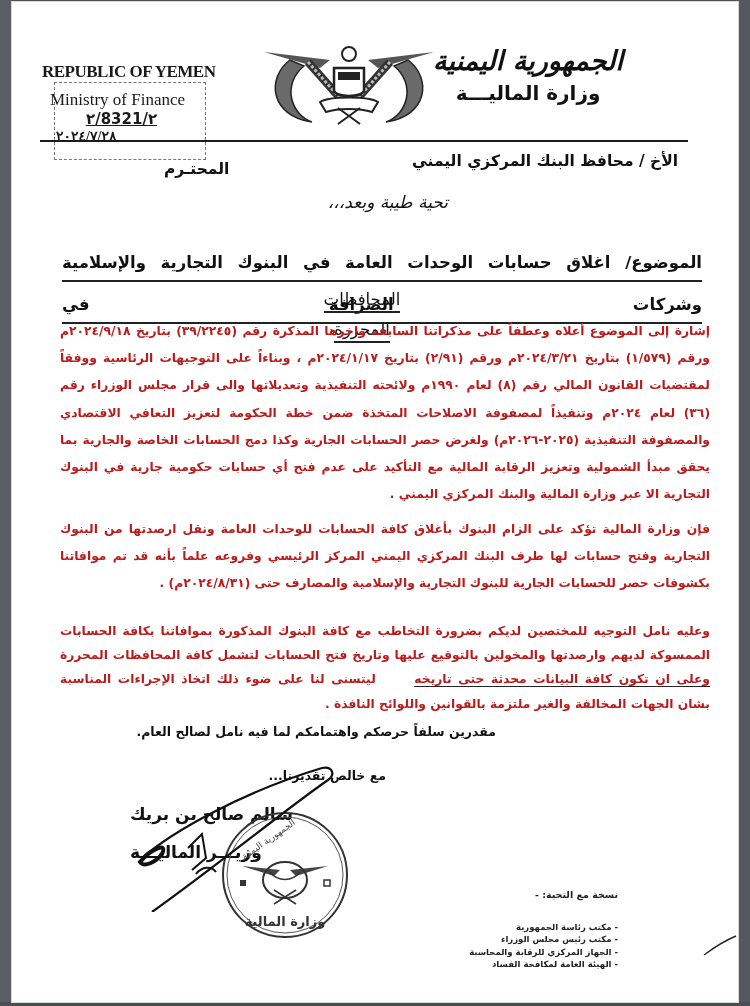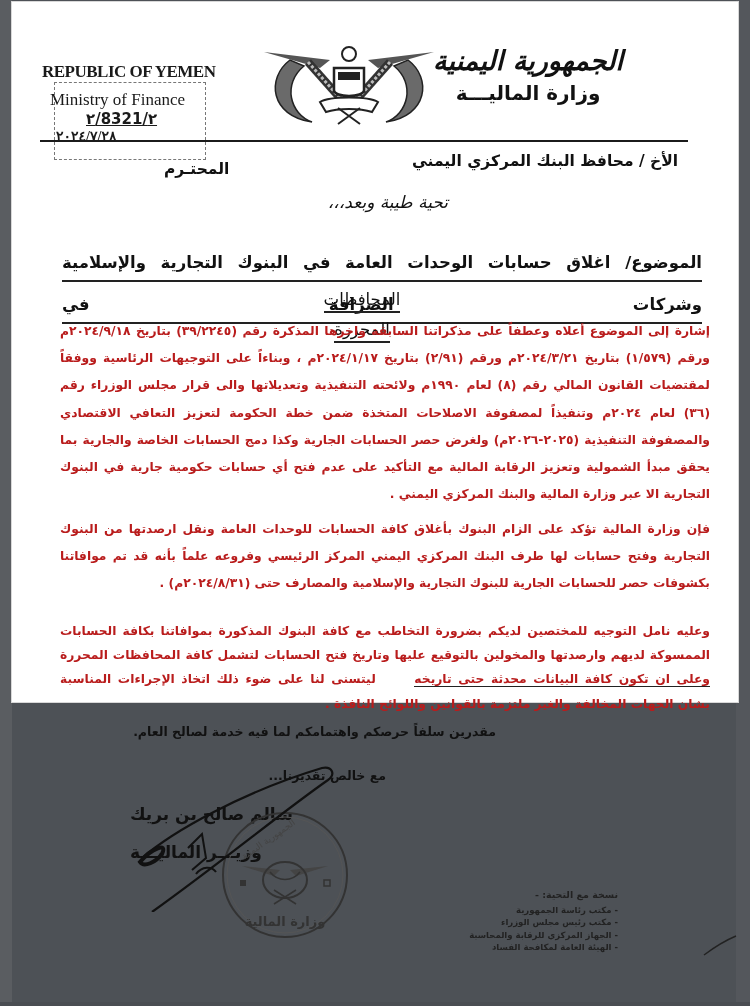--- a/index.html
+++ b/index.html
@@ -3,21 +3,21 @@
 <meta charset="utf-8">
 <style>
   html, body { margin: 0; padding: 0; }
   body {
     width: 750px; height: 1006px; position: relative; overflow: hidden;
     background: #4d5156;
     font-family: "DejaVu Sans", sans-serif;
     color: #111;
   }
   .page {
-    position: absolute; left: 12px; top: 2px; width: 726px; height: 700px;
+    position: absolute; left: 12px; top: 2px; width: 726px; height: 1000px;
     background: #ffffff;
     box-shadow: 0 0 0 1px #d8d8d8;
   }
   .frame-left { position:absolute; left:0; top:0; width:12px; height:1006px; background:#5a5d61; }
   .frame-right { position:absolute; right:0; top:0; width:14px; height:1006px; background:#54575c; }
   .frame-bottom { position:absolute; left:0; bottom:0; width:750px; height:4px; background:#4a4d52; }
 
   
   .hdr-ar { position:absolute; right:100px; top:42px; width:220px; text-align:center; direction:rtl; }
   .hdr-ar .rep { font-family:"DejaVu Serif", serif; font-size:27px; font-style:italic; font-weight:bold; letter-spacing:1px; line-height:34px; }
@@ -53,21 +53,21 @@
 
   .closing { position:absolute; right:242px; top:722px; direction:rtl; font-size:12.5px; font-weight:bold; }
   .regards { position:absolute; right:352px; top:766px; direction:rtl; font-size:12.5px; font-weight:bold; }
 
   .sign-name { position:absolute; left:118px; top:802px; direction:rtl; font-size:17px; font-weight:bold; }
   .sign-title { position:absolute; left:118px; top:840px; direction:rtl; font-size:17px; font-weight:bold; letter-spacing:3px; }
   .signature { position:absolute; left:120px; top:760px; width:220px; height:150px; }
   .seal { position:absolute; left:208px; top:806px; width:130px; height:135px; }
 
   .cc { position:absolute; right:120px; top:887px; direction:rtl; font-size:8.5px; font-weight:bold; line-height:12.5px; color:#222; }
-  .cc .cc-title { font-size:9.5px; margin-bottom:2px; }
+  .cc .cc-title { font-size:9.5px; margin-bottom:19px; }
   .cc-tick { position:absolute; left:690px; top:933px; width:36px; height:22px; }
 </style>
 </head>
 <body>
 
 <div class="frame-left"></div>
 <div class="frame-right"></div>
 <div class="frame-bottom"></div>
 
 <div class="page">
@@ -107,21 +107,21 @@
   <div class="honor">المحتـرم</div>
   <div class="greet">تحية طيبة وبعد،،،</div>
 
   <div class="subject"><span>الموضوع/ اغلاق حسابات الوحدات العامة في البنوك التجارية والإسلامية وشركات الصرافة في</span></div>
   <div class="subject2"><span>المحافظات المحررة</span></div>
 
   <div class="para p1">إشارة إلى الموضوع أعلاه وعطفاً على مذكراتنا السابقة واخرها المذكرة رقم (٣٩/٢٢٤٥) بتاريخ ٢٠٢٤/٩/١٨م ورقم (١/٥٧٩) بتاريخ ٢٠٢٤/٣/٢١م ورقم (٢/٩١) بتاريخ ٢٠٢٤/١/١٧م ، وبناءاً على التوجيهات الرئاسية ووفقاً لمقتضيات القانون المالي رقم (٨) لعام ١٩٩٠م ولائحته التنفيذية وتعديلاتها والى قرار مجلس الوزراء رقم (٣٦) لعام ٢٠٢٤م وتنفيذاً لمصفوفة الاصلاحات المتخذة ضمن خطة الحكومة لتعزيز التعافي الاقتصادي والمصفوفة التنفيذية (٢٠٢٥-٢٠٢٦م) ولغرض حصر الحسابات الجارية وكذا دمج الحسابات الخاصة والجارية بما يحقق مبدأ الشمولية وتعزيز الرقابة المالية مع التأكيد على عدم فتح أي حسابات حكومية جارية في البنوك التجارية الا عبر وزارة المالية والبنك المركزي اليمني .</div>
   <div class="para p2">فإن وزارة المالية تؤكد على الزام البنوك بأغلاق كافة الحسابات للوحدات العامة ونقل ارصدتها من البنوك التجارية وفتح حسابات لها طرف البنك المركزي اليمني المركز الرئيسي وفروعه علماً بأنه قد تم موافاتنا بكشوفات حصر للحسابات الجارية للبنوك التجارية والإسلامية والمصارف حتى (٢٠٢٤/٨/٣١م) .</div>
   <div class="para p3"><span>وعليه نامل التوجيه للمختصين لديكم بضرورة التخاطب مع كافة البنوك المذكورة بموافاتنا بكافة الحسابات الممسوكة لديهم وارصدتها والمخولين بالتوقيع عليها وتاريخ فتح الحسابات لتشمل كافة المحافظات المحررة </span><span class="ul">وعلى ان تكون كافة البيانات محدثة حتى تاريخه</span><span> ليتسنى لنا على ضوء ذلك اتخاذ الإجراءات المناسبة بشان الجهات المخالفة والغير ملتزمة بالقوانين واللوائح النافذة .</span></div>
 
-  <div class="closing">مقدرين سلفاً حرصكم واهتمامكم لما فيه خدمة لصالح العام.</div>
+  <div class="closing">مقدرين سلفاً حرصكم واهتمامكم لما فيه نامل لصالح العام.</div>
   <div class="regards">مع خالص تقديرنا...</div>
 
   <div class="sign-name">سالم صالح بن بريك</div>
   <div class="sign-title">وزيـــر الماليـــة</div>
 
   <svg class="seal" viewBox="0 0 130 135">
     <circle cx="65" cy="67" r="62" fill="none" stroke="#333" stroke-width="2"></circle>
     <circle cx="65" cy="67" r="58" fill="none" stroke="#555" stroke-width="1"></circle>
     <path d="M22 58 L60 62 L54 68 Z M108 58 L70 62 L76 68 Z" fill="#444"></path>
     <ellipse cx="65" cy="72" rx="22" ry="18" fill="none" stroke="#333" stroke-width="2"></ellipse>

